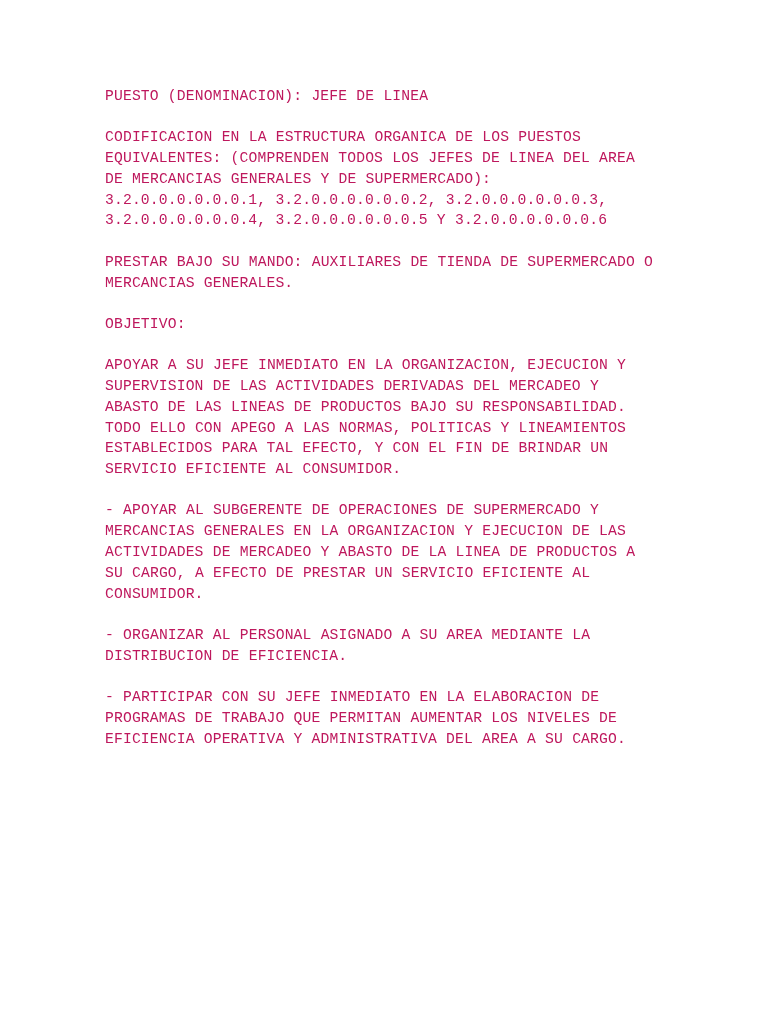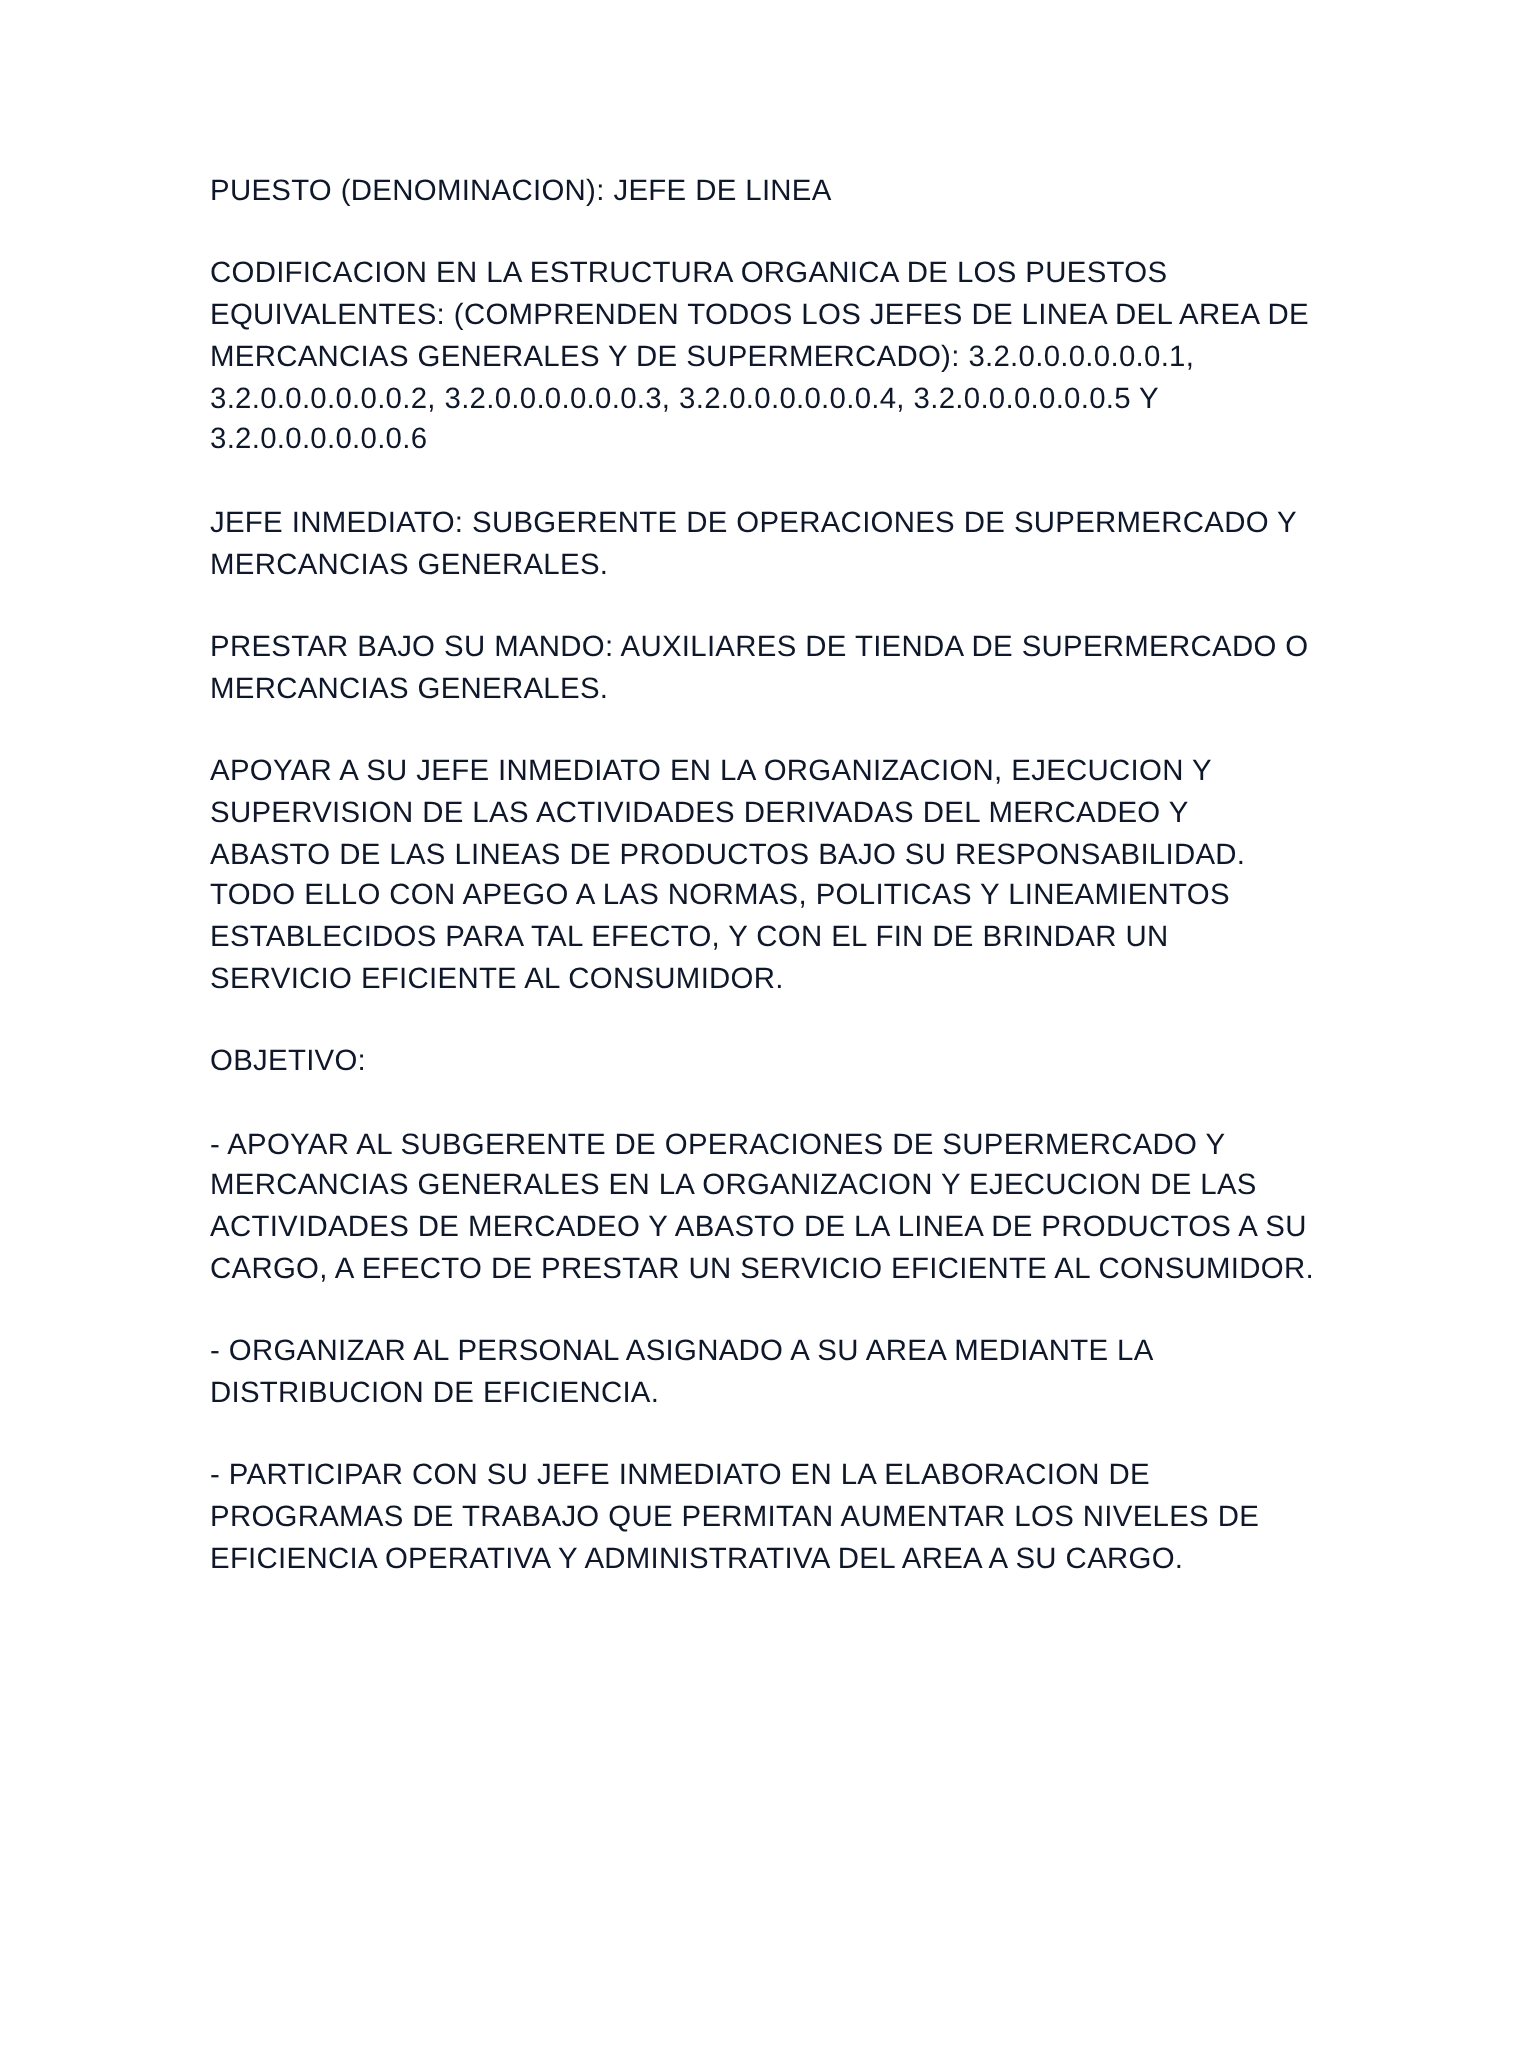--- a/index.html
+++ b/index.html
@@ -20,24 +20,24 @@
   }
 
   .doc-body {
     position: absolute;
     left: 105px;
     top: 86px;
     width: 552px;
   }
 
   .para {
-    font-family: Liberation Sans, sans-serif;
+    font-family: Liberation Mono, monospace;
     font-size: 14.7px;
     line-height: 20.8px;
-    color: #0f172a;
+    color: #be185d;
     margin: 0 0 20.5px 0;
     text-align: left;
     letter-spacing: 0.01em;
     white-space: pre-wrap;
     word-spacing: 0.01em;
     -webkit-font-smoothing: antialiased;
   }
 
   .para:last-child {
     margin-bottom: 0;
@@ -47,27 +47,26 @@
 <body>
 
 <div class="page">
   <div class="doc-body">
 
     <p class="para">PUESTO (DENOMINACION): JEFE DE LINEA</p>
 
     <p class="para">CODIFICACION EN LA ESTRUCTURA ORGANICA DE LOS PUESTOS EQUIVALENTES: (COMPRENDEN TODOS LOS JEFES DE LINEA DEL AREA DE MERCANCIAS GENERALES Y DE SUPERMERCADO): 3.2.0.0.0.0.0.0.1, 3.2.0.0.0.0.0.0.2, 3.2.0.0.0.0.0.0.3, 3.2.0.0.0.0.0.0.4, 3.2.0.0.0.0.0.0.5 Y 3.2.0.0.0.0.0.0.6</p>
 
 
-    <p class="para">JEFE INMEDIATO: SUBGERENTE DE OPERACIONES DE SUPERMERCADO Y MERCANCIAS GENERALES.</p>
 
     <p class="para">PRESTAR BAJO SU MANDO: AUXILIARES DE TIENDA DE SUPERMERCADO O MERCANCIAS GENERALES.</p>
 
+    <p class="para">OBJETIVO:</p>
+
     <p class="para">APOYAR A SU JEFE INMEDIATO EN LA ORGANIZACION, EJECUCION Y SUPERVISION DE LAS ACTIVIDADES DERIVADAS DEL MERCADEO Y ABASTO DE LAS LINEAS DE PRODUCTOS BAJO SU RESPONSABILIDAD. TODO ELLO CON APEGO A LAS NORMAS, POLITICAS Y LINEAMIENTOS ESTABLECIDOS PARA TAL EFECTO, Y CON EL FIN DE BRINDAR UN SERVICIO EFICIENTE AL CONSUMIDOR.</p>
-
-    <p class="para">OBJETIVO:</p>
 
 
     <p class="para">- APOYAR AL SUBGERENTE DE OPERACIONES DE SUPERMERCADO Y MERCANCIAS GENERALES EN LA ORGANIZACION Y EJECUCION DE LAS ACTIVIDADES DE MERCADEO Y ABASTO DE LA LINEA DE PRODUCTOS A SU CARGO, A EFECTO DE PRESTAR UN SERVICIO EFICIENTE AL CONSUMIDOR.</p>
 
     <p class="para">- ORGANIZAR AL PERSONAL ASIGNADO A SU AREA MEDIANTE LA DISTRIBUCION DE EFICIENCIA.</p>
 
     <p class="para">- PARTICIPAR CON SU JEFE INMEDIATO EN LA ELABORACION DE PROGRAMAS DE TRABAJO QUE PERMITAN AUMENTAR LOS NIVELES DE EFICIENCIA OPERATIVA Y ADMINISTRATIVA DEL AREA A SU CARGO.</p>
 
   </div>
 </div>

